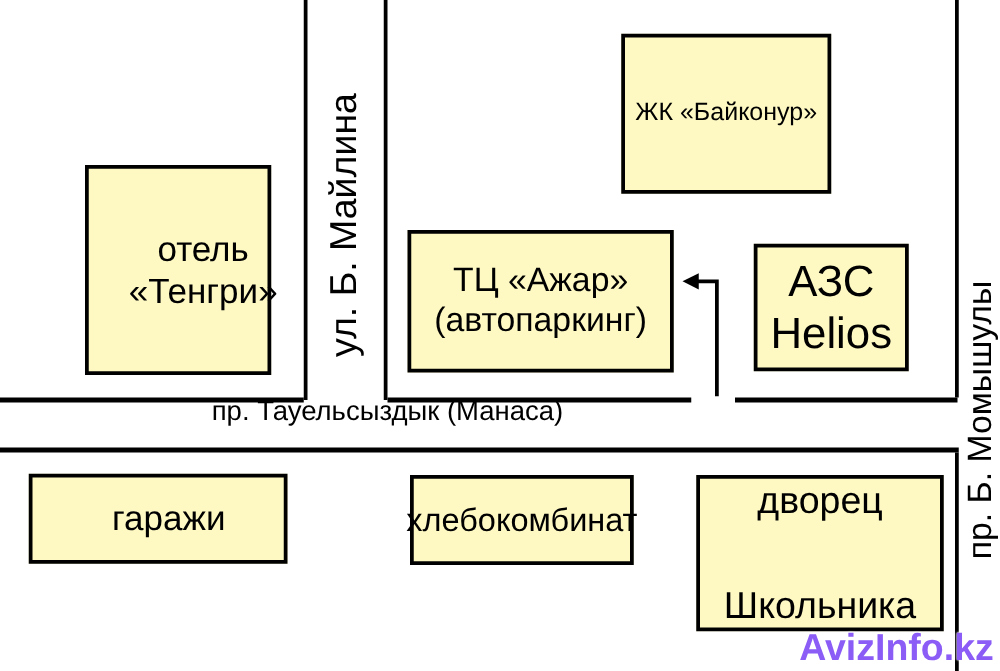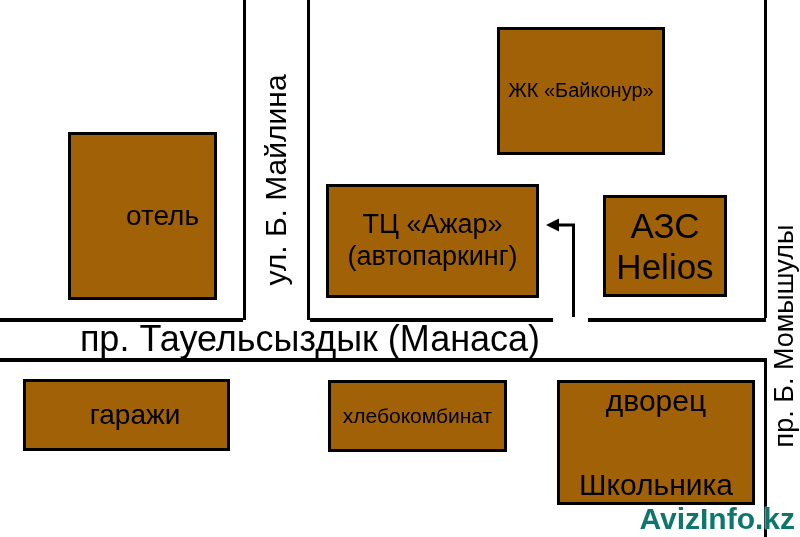--- a/index.html
+++ b/index.html
@@ -3,61 +3,62 @@
 <meta charset="utf-8">
 <style>
   html,body { margin:0; padding:0; background:#fff; }
   .map {
     position:relative; width:800px; height:537px; background:#ffffff;
     font-family:"Liberation Sans", sans-serif; color:#000; overflow:hidden;
   }
   .line { position:absolute; background:#000; }
   .box {
     position:absolute; box-sizing:border-box;
-    background:#a16207; border:3px solid #000;
+    background:#fef9c3; border:3px solid #000;
     display:flex; flex-direction:column; align-items:center; justify-content:center;
     text-align:center; line-height:1.18;
   }
   .box span { display:block; }
   .street-label { position:absolute; text-align:center; white-space:nowrap; }
   .vertical { transform:rotate(-90deg); }
   .b-tengri   { left:68px;  top:132px; width:149px; height:168px; font-size:28px;padding-left:40px; }
   .b-baikonur { left:497px; top:27px;  width:168px; height:128px; font-size:20px; }
   .b-azhar    { left:326px; top:184px; width:213px; height:114px; font-size:27px; }
   .b-azs      { left:603px; top:195px; width:124px; height:102px; font-size:35px; }
   .b-garages  { left:23px;  top:379px; width:207px; height:72px;  font-size:28px;padding-left:17px; }
-  .b-bread    { left:328px; top:380px; width:179px; height:72px;  font-size:21px; }
+  .b-bread    { left:328px; top:380px; width:179px; height:72px;  font-size:26px; }
   .b-palace   { left:557px; top:380px; width:198px; height:125px; font-size:30px;justify-content:space-between; }
   .lbl-mailina   { left:116px; top:162px; width:320px; height:36px; line-height:36px; font-size:30px; }
   .lbl-momyshuly { left:624px; top:318px; width:320px; height:36px; line-height:36px; font-size:27px; }
-  .lbl-tauelsyzdyk { left:0px; top:321px; width:620px; height:36px; line-height:36px; font-size:36px; }
+  .lbl-tauelsyzdyk { left:0px; top:311px; width:620px; height:36px; line-height:36px; font-size:22px; }
   .arrow-svg { position:absolute; left:0; top:0; pointer-events:none; }
   .watermark {
     position:absolute; right:5px; top:502px;
-    font-size:30px; font-weight:bold; color:#0f766e;
+    font-size:30px; font-weight:bold; color:#8b5cf6;
     text-shadow:0 0 2px #fff, 0 0 1px #fff;
     white-space:nowrap;
   }
 </style>
 </head>
 <body>
 
 <div class="map">
 
   <div class="line" style="left:243px; top:0; width:3px; height:320px;"></div>
   <div class="line" style="left:307px; top:0; width:3px; height:320px;"></div>
   <div class="line" style="left:0; top:318px; width:243px; height:4px;"></div>
   <div class="line" style="left:310px; top:318px; width:243px; height:4px;"></div>
   <div class="line" style="left:588px; top:318px; width:178px; height:4px;"></div>
   <div class="line" style="left:0; top:358px; width:767px; height:4px;"></div>
   <div class="line" style="left:764px; top:0; width:3px; height:318px;"></div>
   <div class="line" style="left:764px; top:362px; width:3px; height:175px;"></div>
 
   <div class="box b-tengri">
     <span>отель</span>
+    <span>«Тенгри»</span>
   </div>
 
   <div class="box b-baikonur">
     <span>ЖК «Байконур»</span>
   </div>
 
   <div class="box b-azhar">
     <span>ТЦ «Ажар»</span>
     <span>(автопаркинг)</span>
   </div>

